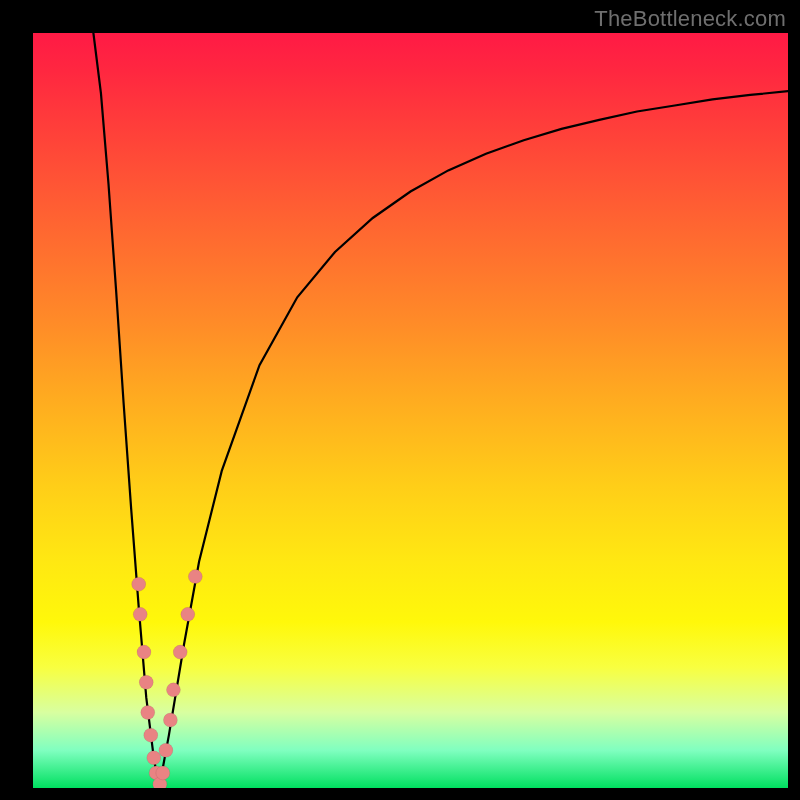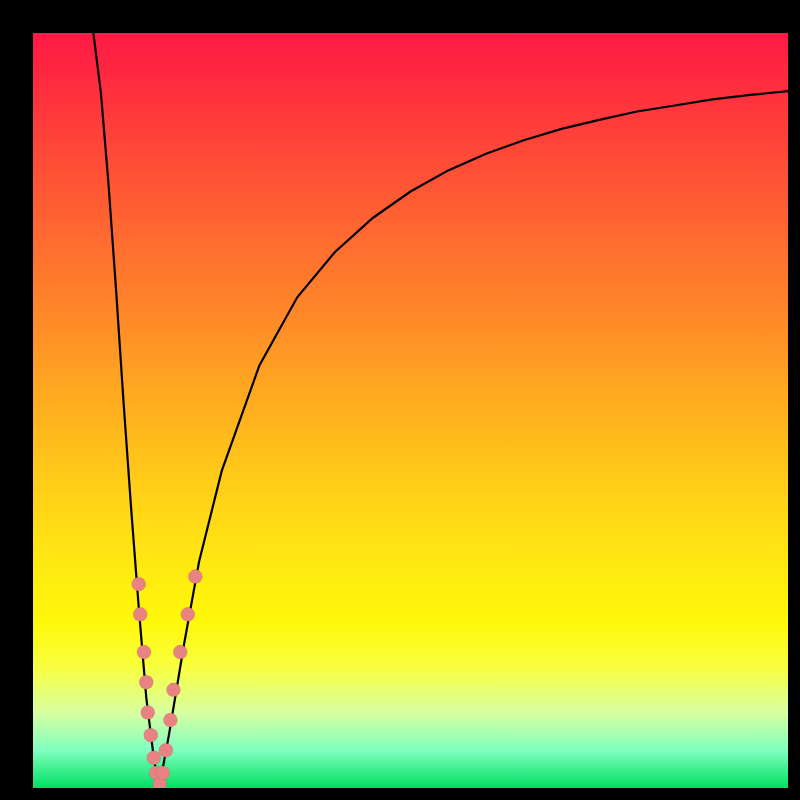--- a/index.html
+++ b/index.html
@@ -88,13 +88,14 @@
           <circle cx="129.86" cy="739.90" r="7" class="dot"></circle>
           <circle cx="132.88" cy="717.25" r="7" class="dot"></circle>
           <circle cx="137.41" cy="687.05" r="7" class="dot"></circle>
           <circle cx="140.43" cy="656.85" r="7" class="dot"></circle>
           <circle cx="147.22" cy="619.10" r="7" class="dot"></circle>
           <circle cx="154.77" cy="581.35" r="7" class="dot"></circle>
           <circle cx="162.32" cy="543.60" r="7" class="dot"></circle>
         </g>
     </svg>
   </div>
+  <div class="attribution">TheBottleneck.com</div>
 </div>
 
 </body></html>

